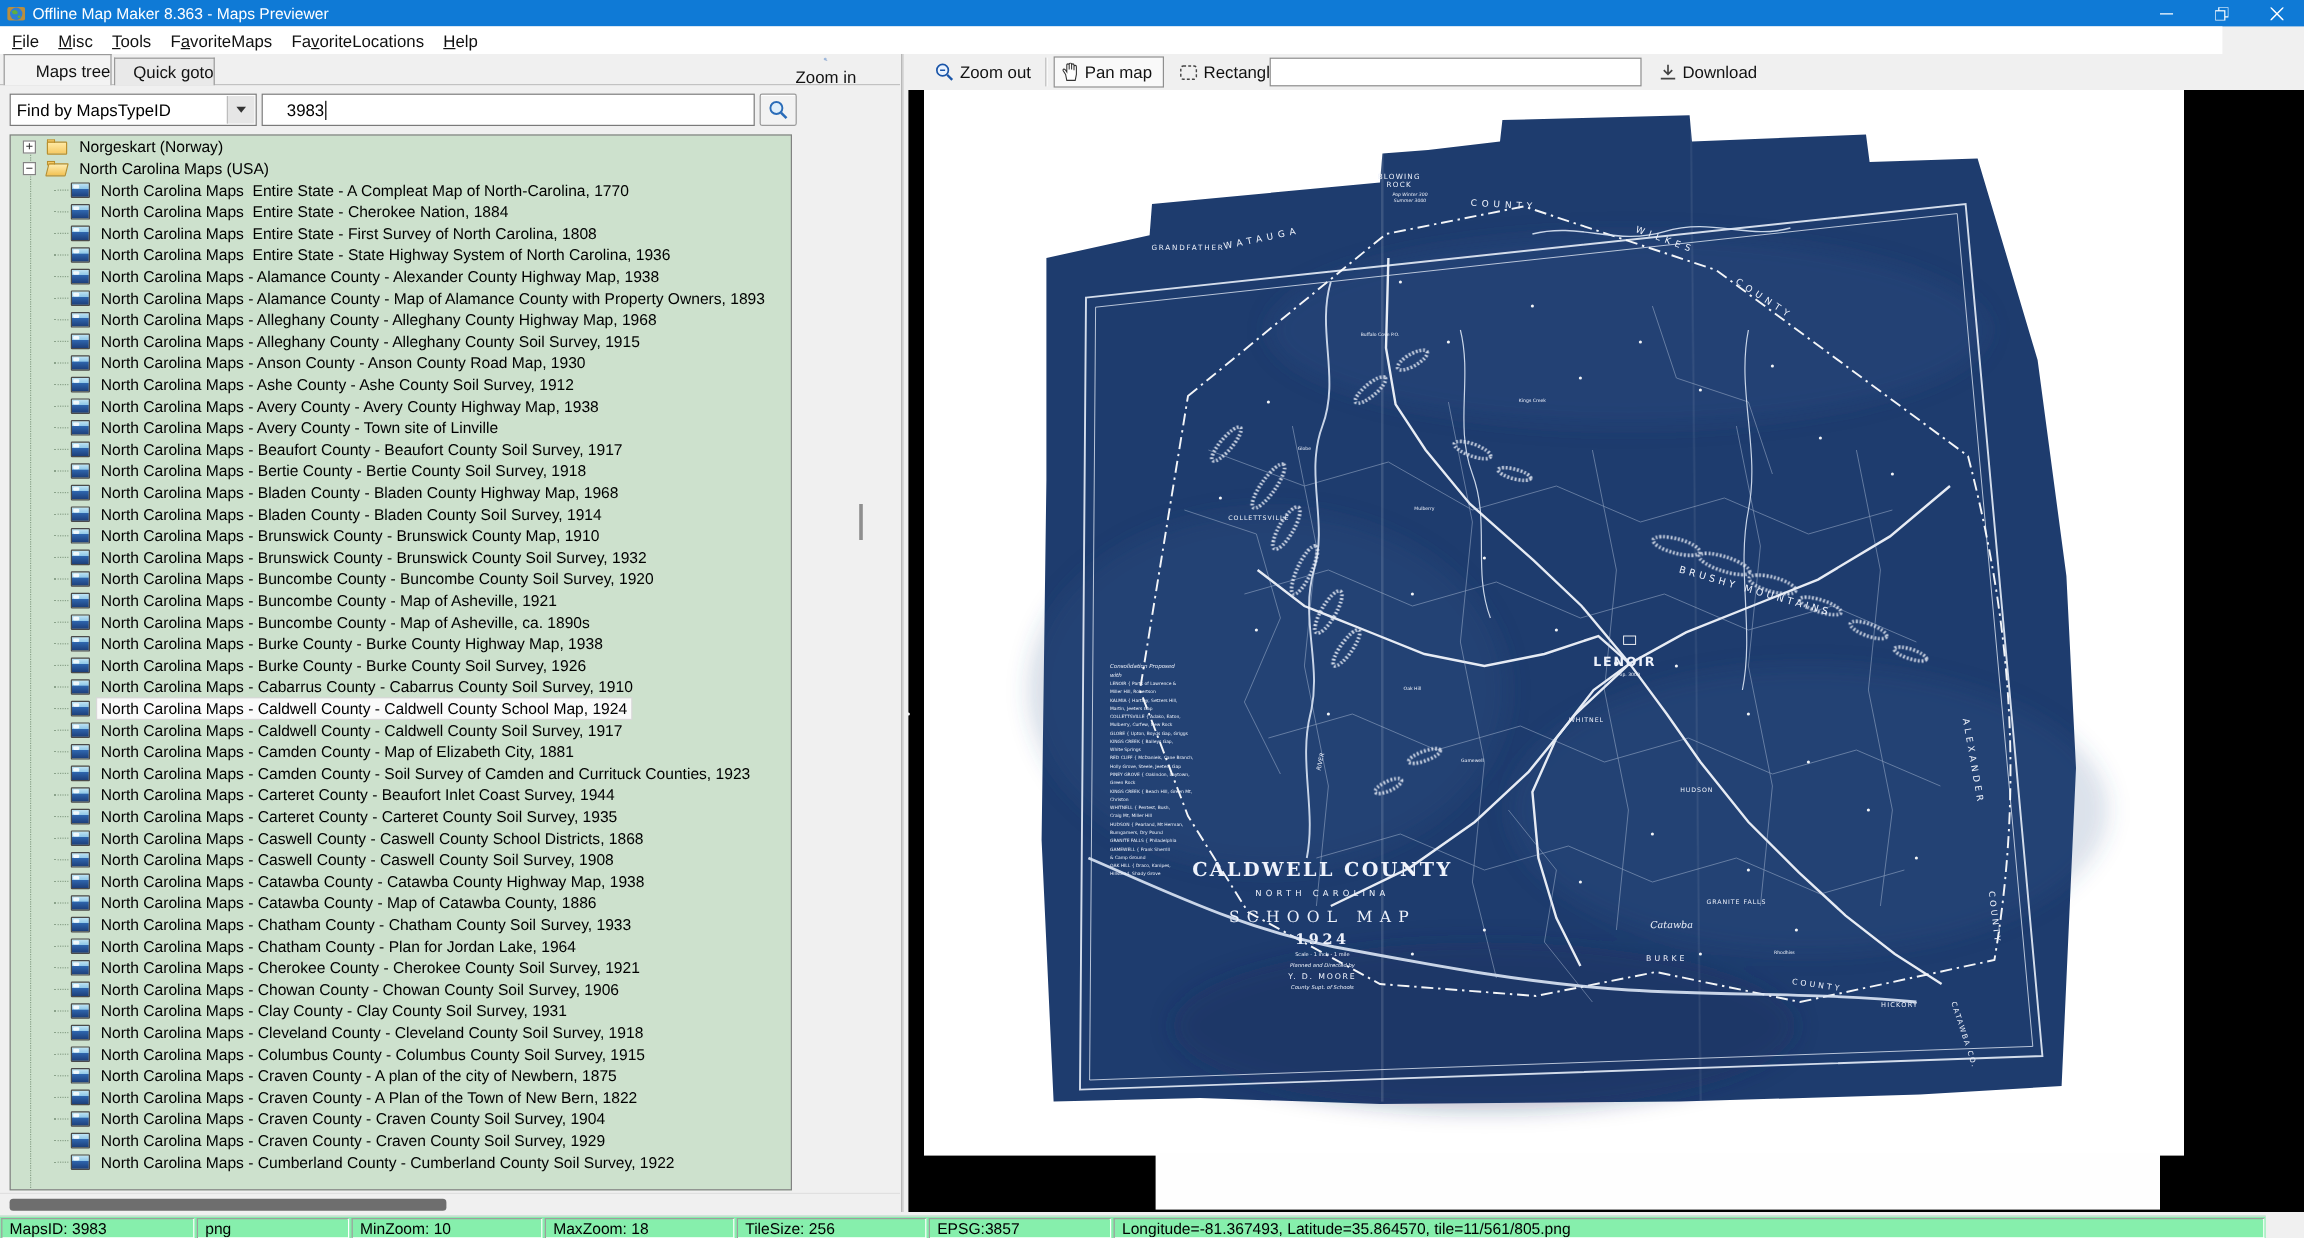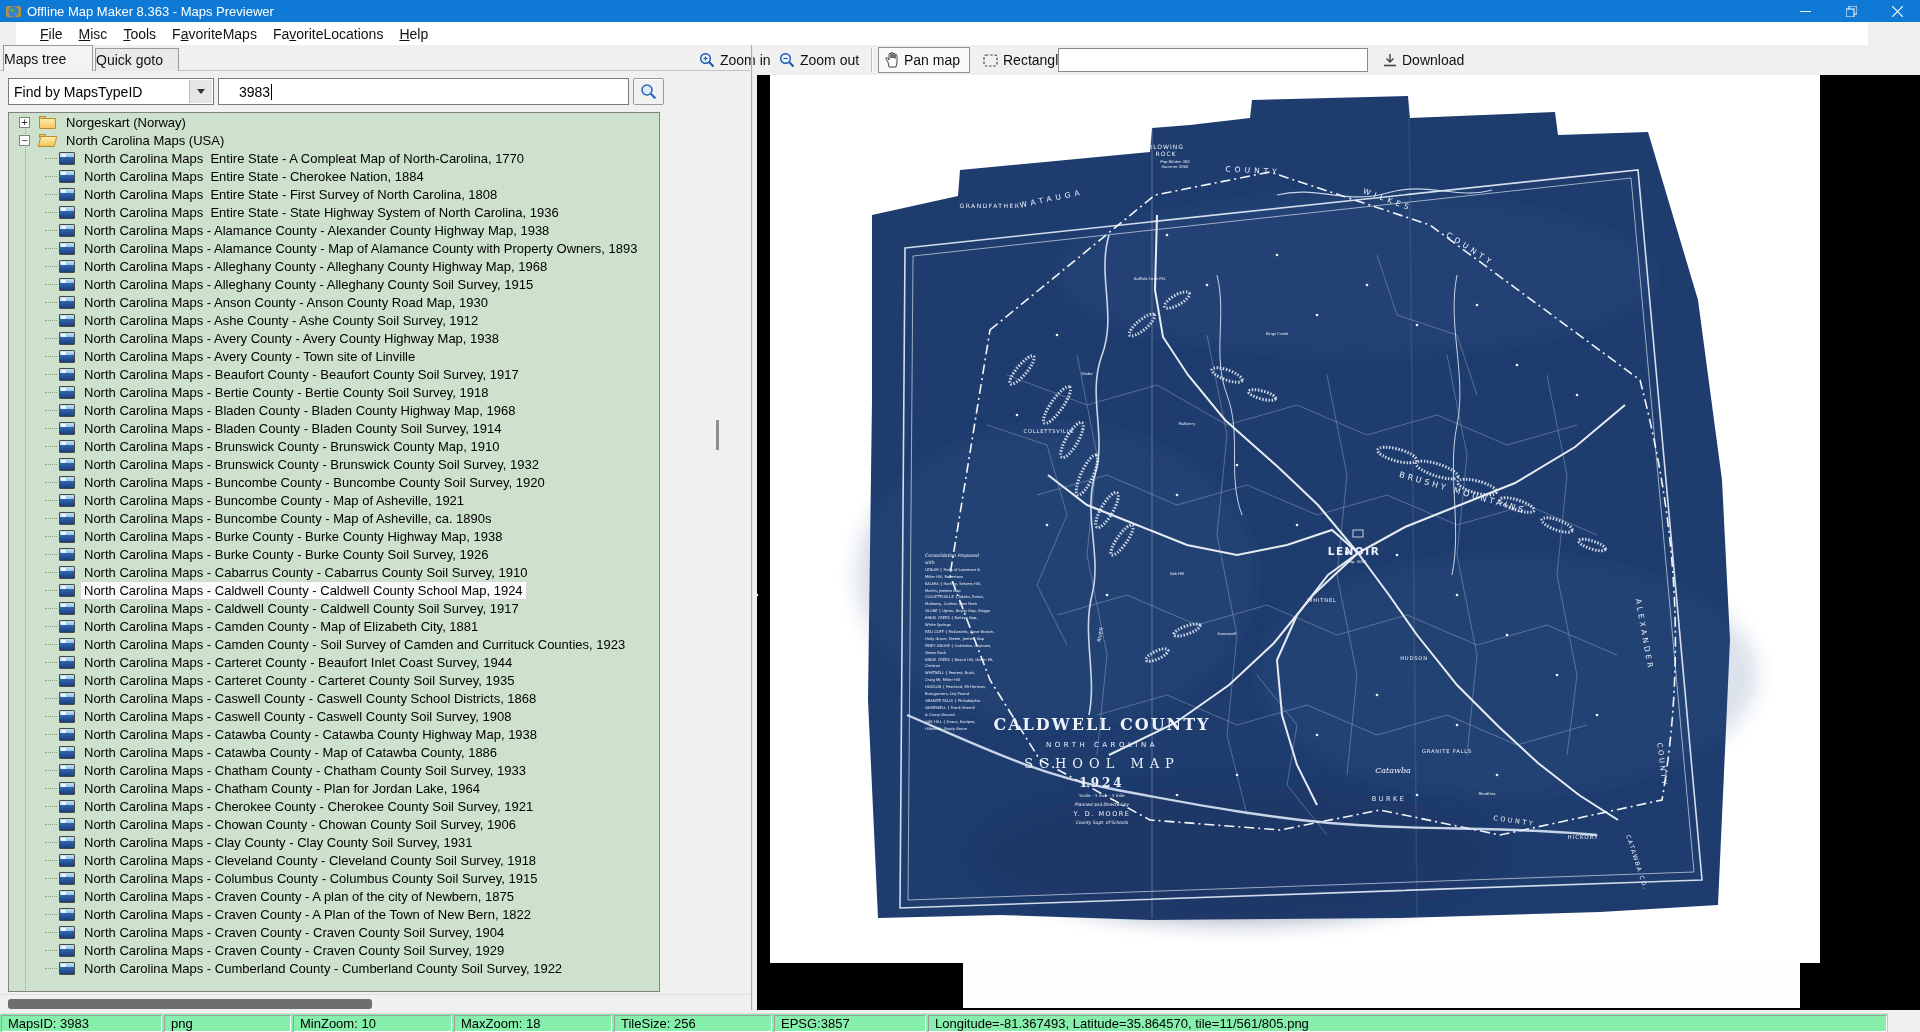--- a/index.html
+++ b/index.html
@@ -9,34 +9,34 @@
     font-family:"Liberation Sans", sans-serif; background:#f0f0f0;
   }
   
   #titlebar { position:absolute; left:0; top:0; width:1920px; height:22px; background:#0f7ad6; display:flex; align-items:center; }
   #app-icon { width:15px; height:15px; margin:0 6px 0 6px; }
   #title-text { color:#ffffff; font-size:13px; }
   #win-buttons { position:absolute; right:0; top:0; height:22px; display:flex; }
   .winbtn { width:46px; height:22px; display:flex; align-items:center; justify-content:center; color:#fff; }
   .winbtn svg { display:block; }
   
-  #menubar { position:absolute; left:16px; top:22px; width:1852px; height:23px; background:#ffffff; display:flex; align-items:center; padding-left:16px; }
+  #menubar { position:absolute; left:0; top:22px; width:1852px; height:23px; background:#ffffff; display:flex; align-items:center; padding-left:2px; }
   .menu-item { font-size:14px; color:#111; padding:2px 8px; }
   .menu-item u { text-decoration:underline; }
   
   #headerband { position:absolute; left:0; top:45px; width:1920px; height:30px; background:#f0f0f0; }
   #tabline { position:absolute; left:0; top:25px; width:750px; height:1px; background:#c2c2c2; }
-  .tab { position:absolute; font-size:14px; color:#111; display:flex; align-items:center; justify-content:flex-start;
+  .tab { position:absolute; font-size:14px; color:#111; display:flex; align-items:center; justify-content:flex-end;
          border:1px solid #9a9a9a; border-bottom:none; background:#f0f0f0; }
   #tab-maps-tree { left:3px; top:0px; width:90px; height:26px; background:#f3f3f3; z-index:2; }
   #tab-quick-goto { left:95px; top:3px; width:84px; height:23px; background:#e9e9e9; }
   
   .tbtn { position:absolute; top:2px; height:26px; display:flex; align-items:center; gap:5px; font-size:14px; color:#111; padding:0 6px; border:1px solid transparent; }
   .tbtn svg { display:block; }
-  #btn-zoom-in { left:692px; }
+  #btn-zoom-in { left:656px;flex-direction:column; }
   #btn-zoom-out { left:772px; }
   #tb-sep { position:absolute; left:871px; top:3px; width:2px; height:24px; border-left:1px solid #bdbdbd; border-right:1px solid #ffffff; }
   #btn-pan-map { left:878px; width:92px; background:#f9f9f9; border:1px solid #8f8f8f; }
   #btn-rectangle { left:976px; }
   #toolbar-input { position:absolute; left:1058px; top:3px; width:310px; height:24px; background:#ffffff; border:1px solid #8a8a8a; font-size:13px; padding:0 4px; }
   #btn-download { left:1376px; }
   
   #search-row { position:absolute; left:8px; top:78px; width:654px; height:27px; }
   #combo { position:absolute; left:0; top:0; width:206px; height:27px; background:#ffffff; border:1px solid #7a7a7a; font-size:14px; display:flex; align-items:center; padding-left:5px; }
   #combo-arrow-btn { position:absolute; right:1px; top:1px; width:23px; height:23px; background:#e6e6e6; border-left:1px solid #bdbdbd; display:flex; align-items:center; justify-content:center; }

